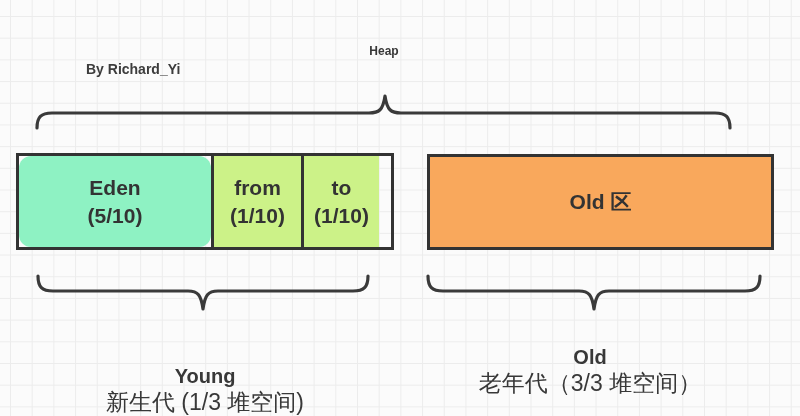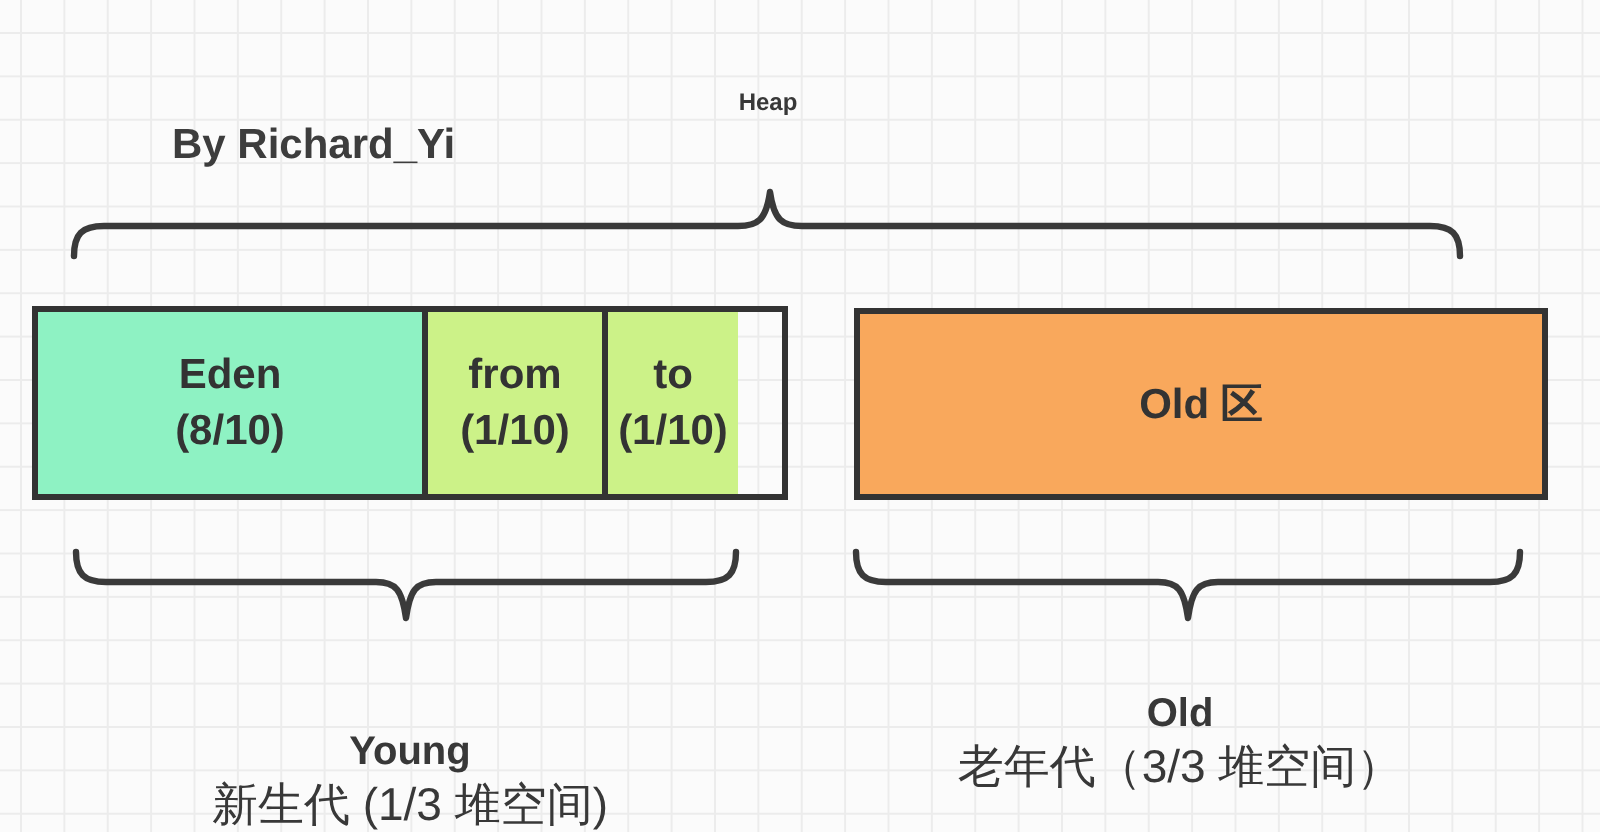--- a/index.html
+++ b/index.html
@@ -16,21 +16,21 @@
     background-color: #fbfbfb;
     background-image:
       linear-gradient(to right, #ececec 1px, transparent 1px),
       linear-gradient(to bottom, #ececec 1px, transparent 1px);
     background-size: 21.7px 21.7px;
     background-position: 10px 16px;
   }
   .watermark {
     position: absolute;
     left: 86px; top: 61px;
-    font-size: 21px;
+    font-size: 14px;
     font-weight: 700;
     color: #3d3d3d;
     white-space: nowrap;
   }
   .heap-label {
     position: absolute;
     left: 334px; top: 44px;
     width: 100px;
     text-align: center;
     font-size: 12px;
@@ -54,21 +54,21 @@
   .region {
     height: 100%;
     display: flex;
     flex-direction: column;
     align-items: center;
     justify-content: center;
     line-height: 1.3;
   }
   .region-eden { width: 192px; }
   .region-from { width: 90px; border-left: 3px solid #333333; }
-  .region-to   { width: 68px; border-left: 3px solid #333333; }
+  .region-to   { width: 78px; border-left: 3px solid #333333; }
   .rname, .rfrac, .oldname {
     font-size: 21px;
     font-weight: 700;
     color: #333333;
     white-space: nowrap;
   }
   .group-label {
     position: absolute;
     width: 310px;
     text-align: center;
@@ -99,23 +99,23 @@
 
   <svg class="braces" viewBox="0 0 800 416" xmlns="http://www.w3.org/2000/svg">
     <g fill="none" stroke="#3a3a3a" stroke-width="3.2" stroke-linecap="round" stroke-linejoin="round">
       <path d="M 37 128 C 37 117 41 113 52 113 L 369 113 C 379 113 383 110 385 96 C 387 110 391 113 401 113 L 715 113 C 726 113 730 117 730 128"></path>
       <path d="M 38 276 C 38 287 42 291 53 291 L 188 291 C 198 291 201 295 203 309 C 205 295 208 291 218 291 L 353 291 C 364 291 368 287 368 276"></path>
       <path d="M 428 276 C 428 287 432 291 443 291 L 579 291 C 589 291 592 295 594 309 C 596 295 599 291 609 291 L 745 291 C 756 291 760 287 760 276"></path>
     </g>
   </svg>
 
   <div class="box young-box">
-    <div class="region region-eden" style="background-color: rgb(142, 242, 195);">
+    <div class="region region-eden" style="background-color: rgb(142, 242, 195); border-radius: 12px;">
       <div class="rname">Eden</div>
-      <div class="rfrac">(8/10)</div>
+      <div class="rfrac">(5/10)</div>
     </div>
     <div class="region region-from" style="background-color: rgb(204, 242, 136);">
       <div class="rname">from</div>
       <div class="rfrac">(1/10)</div>
     </div>
     <div class="region region-to" style="background-color: rgb(204, 242, 136);">
       <div class="rname">to</div>
       <div class="rfrac">(1/10)</div>
     </div>
   </div>

